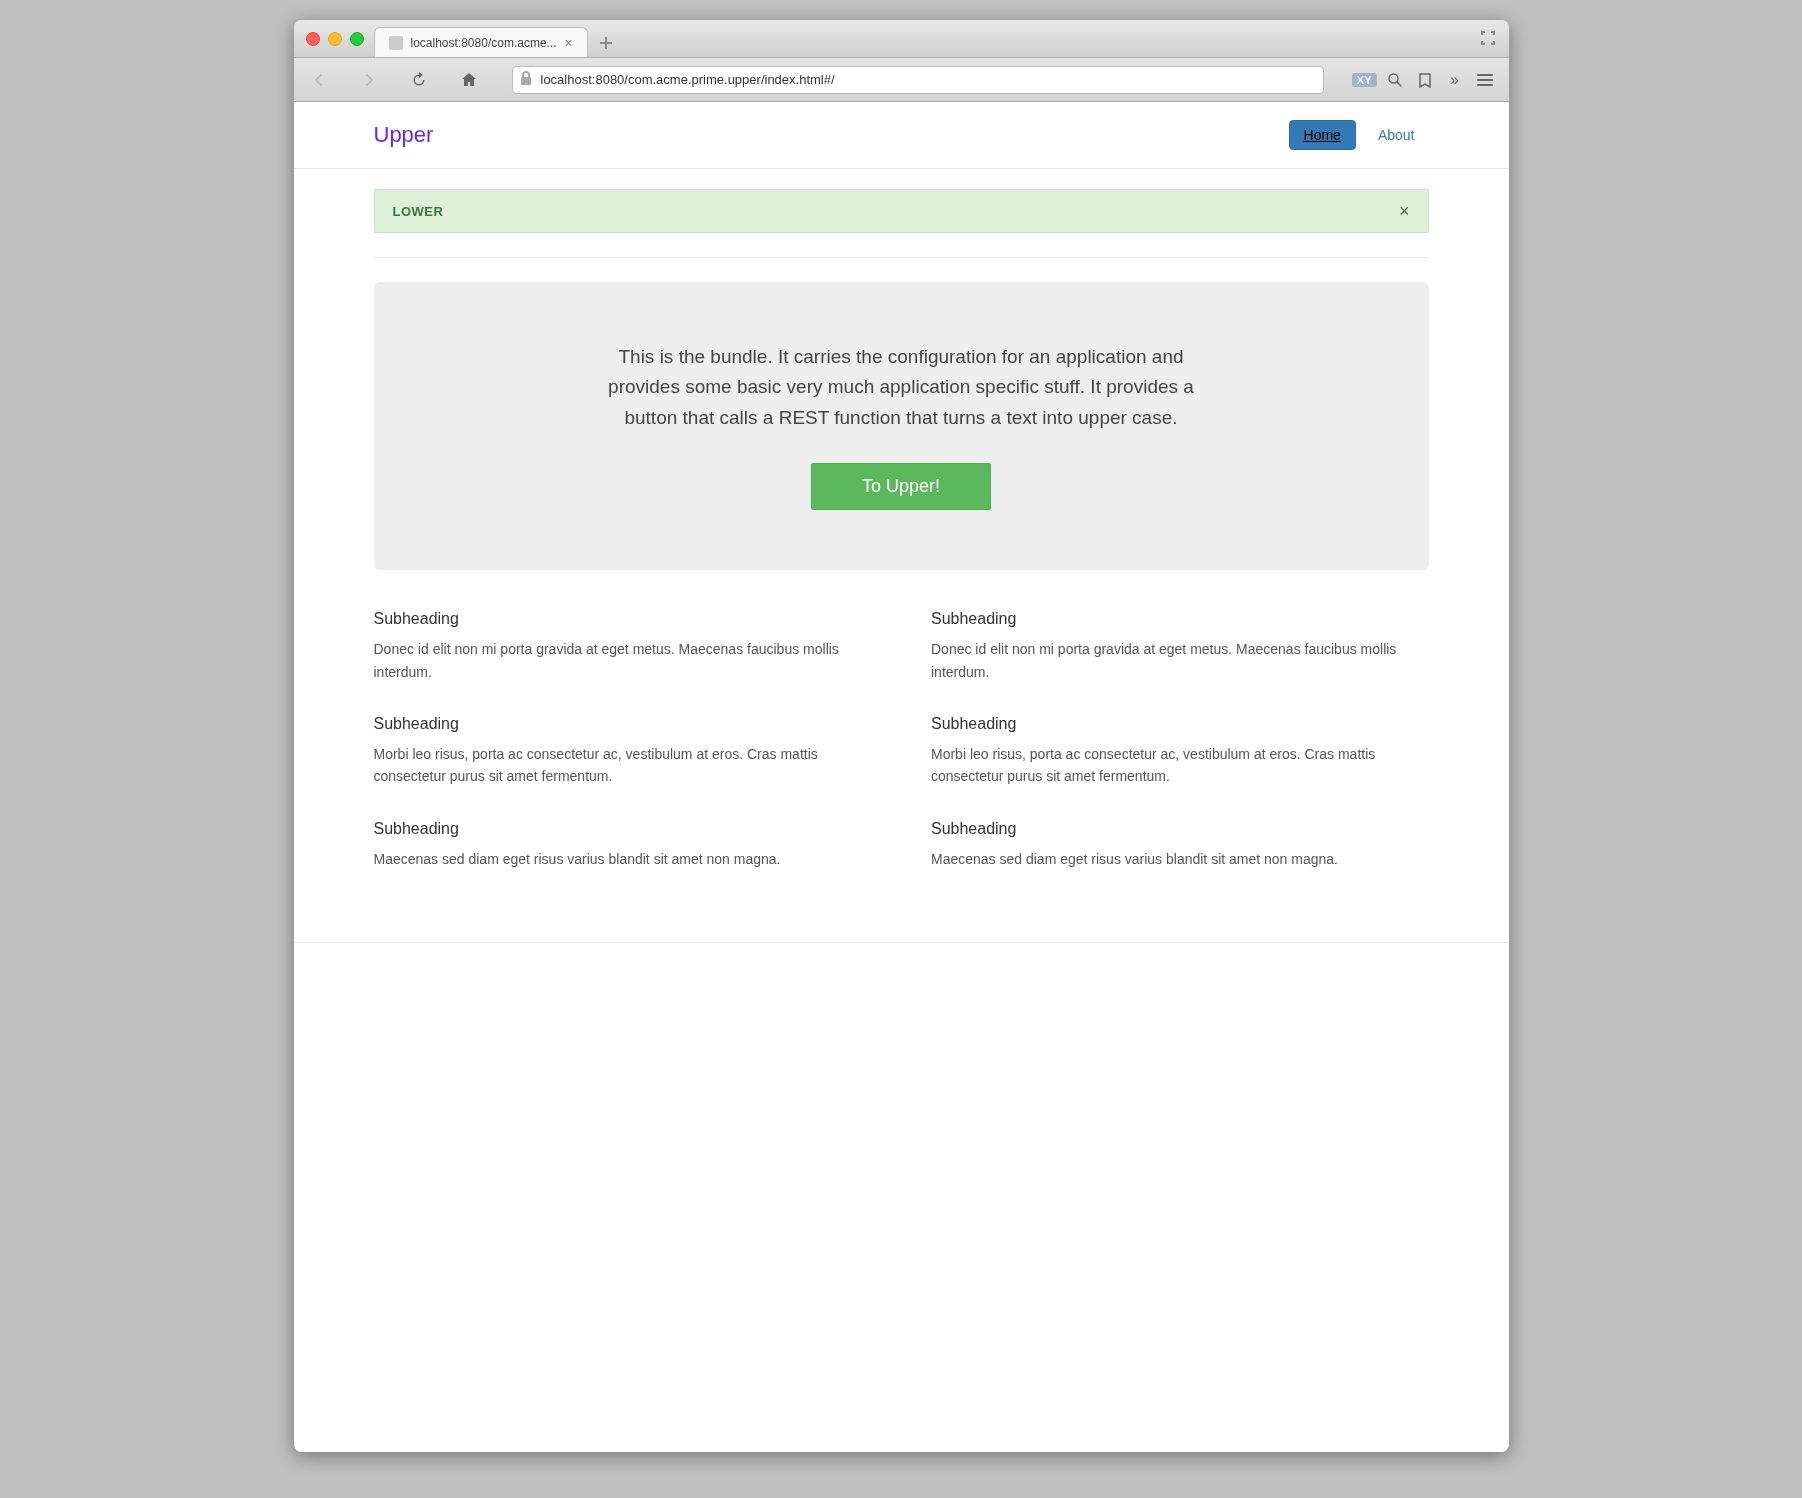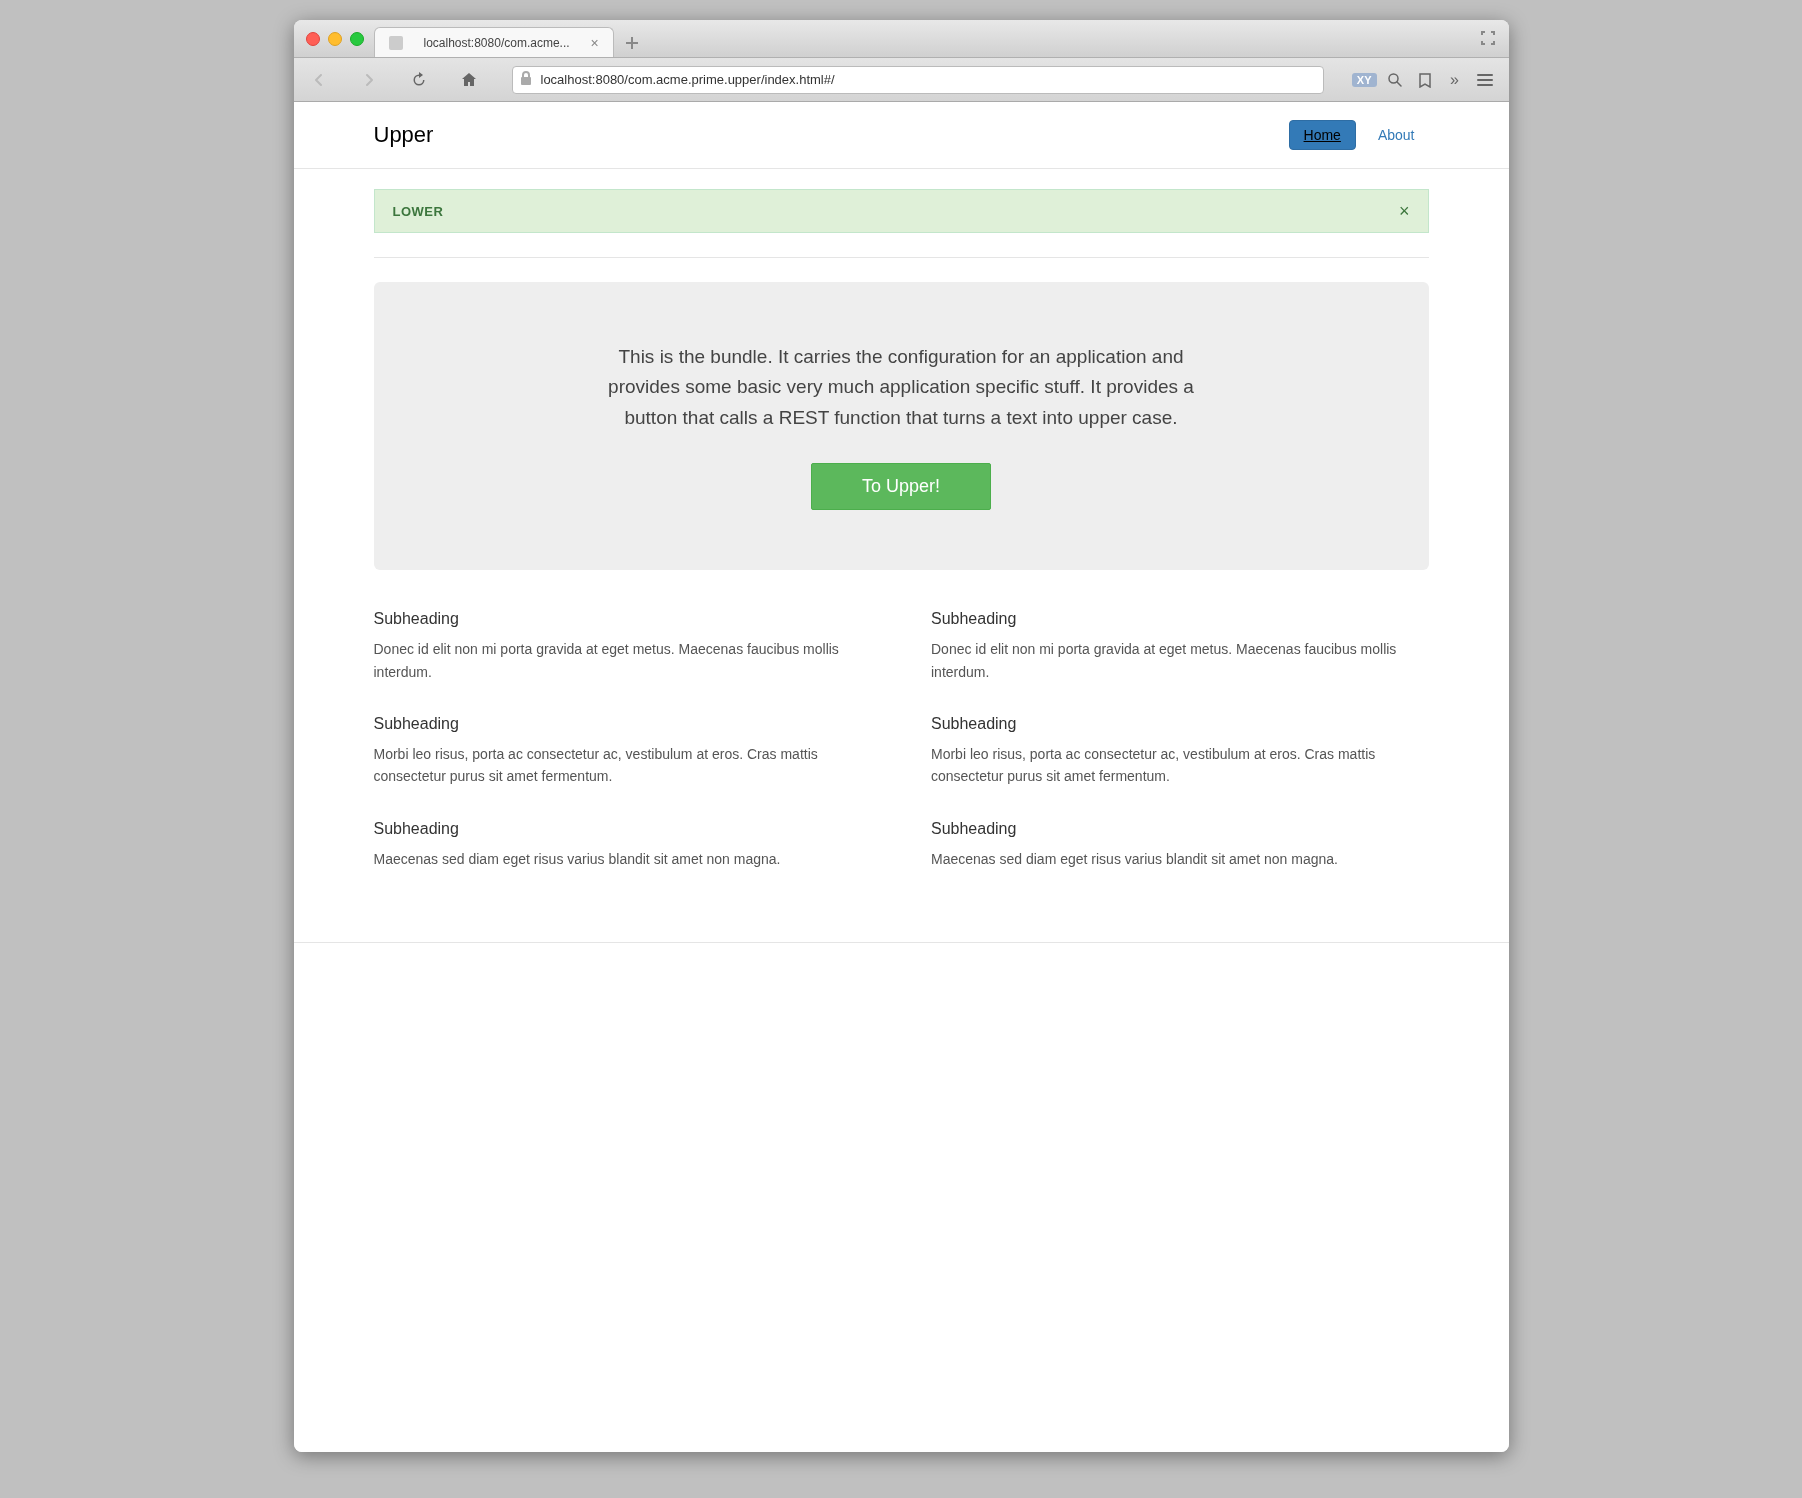--- a/index.html
+++ b/index.html
@@ -62,21 +62,21 @@
     .tab {
       background: #f8f8f8;
       border: 1px solid #bbb;
       border-bottom: none;
       border-radius: 6px 6px 0 0;
       padding: 5px 14px;
       font-size: 12px;
       color: #444;
       display: flex;
       align-items: center;
-      gap: 21px;
+      gap: 8px;
       height: 30px;
     }
 
     .tab .favicon {
       width: 14px;
       height: 14px;
       background: #ccc;
       border-radius: 2px;
       display: inline-block;
     }
@@ -207,21 +207,21 @@
     .navbar {
       display: flex;
       justify-content: space-between;
       align-items: center;
       padding: 18px 80px;
       border-bottom: 1px solid #e5e5e5;
     }
 
     .brand {
       font-size: 22px;
-      color: #000000;
+      color: #6d28d9;
       font-weight: 400;
     }
 
     .nav-links {
       display: flex;
       align-items: center;
       gap: 8px;
     }
 
     .nav-btn-home {

